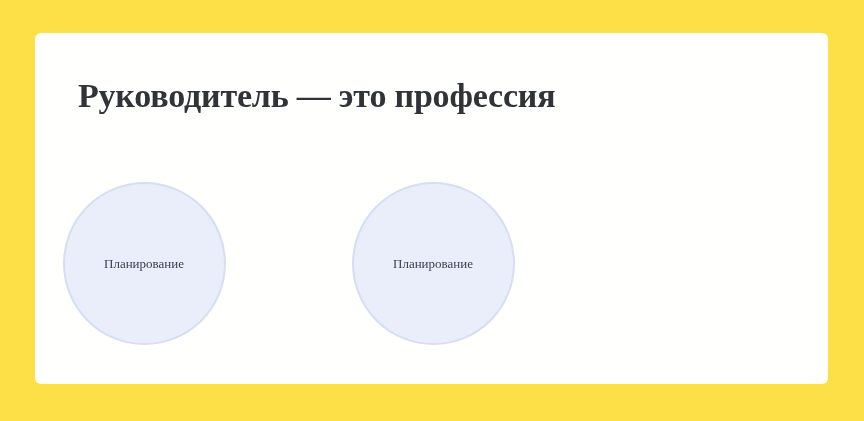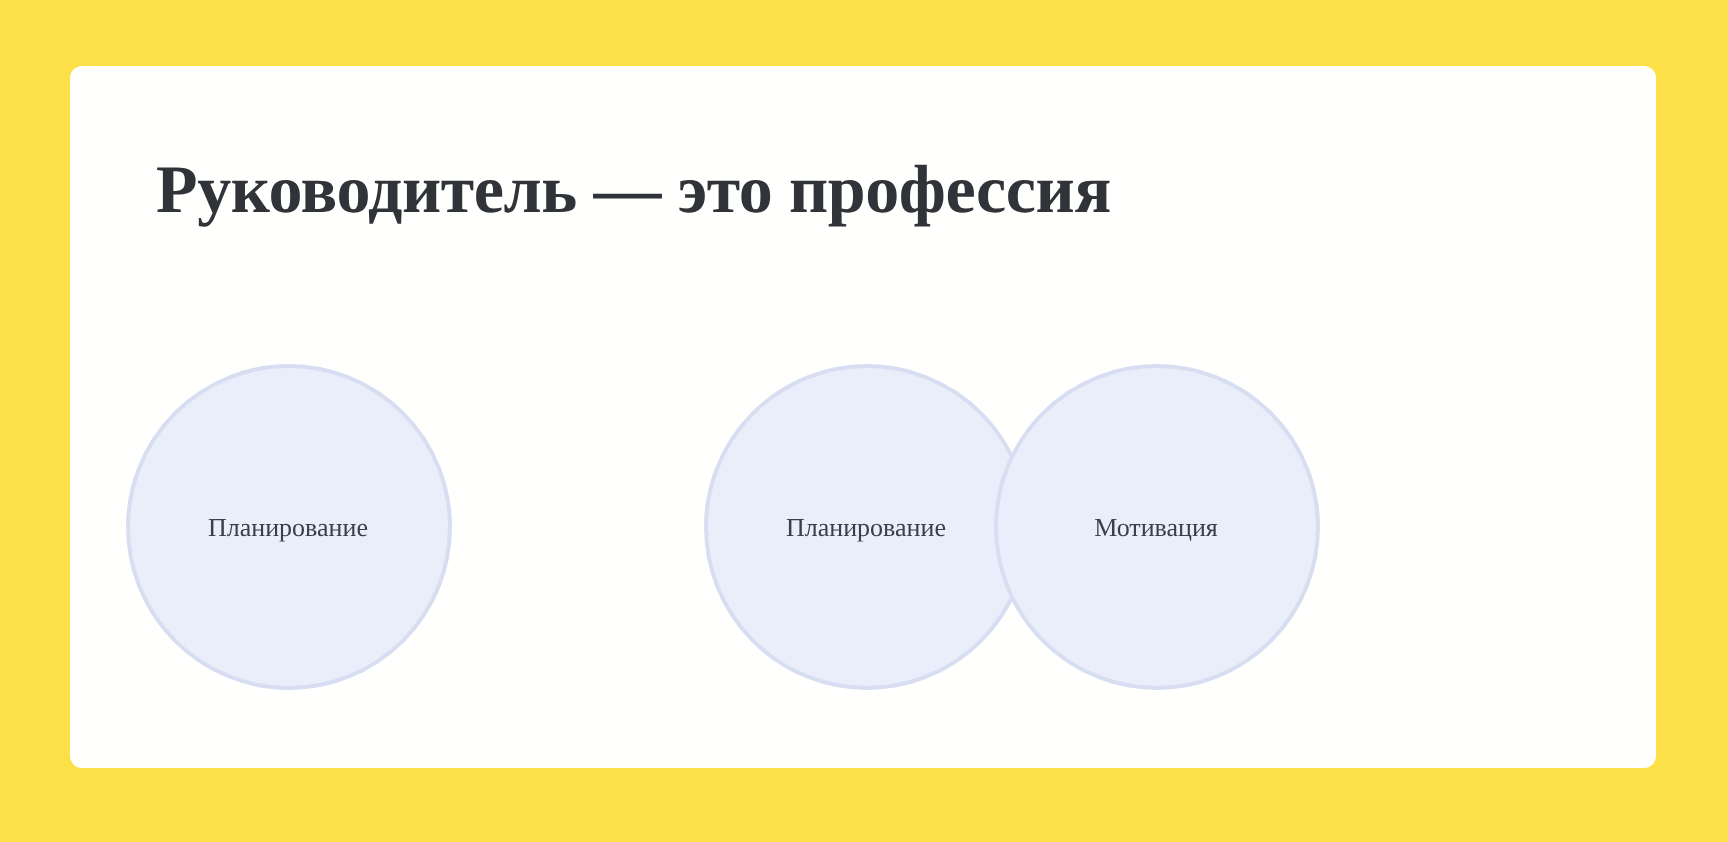--- a/index.html
+++ b/index.html
@@ -92,20 +92,17 @@
     <h1 id="slide-title" style="color: rgb(48, 51, 56);">Руководитель — это профессия</h1>
 
     <div id="circle-row">
 
     <div class="process-circle" style="left: 27.5px; top: 148.5px; width: 163px; height: 163px; background: rgb(233, 238, 250); border-color: rgb(215, 222, 241);">
           <span class="process-circle-label" style="color: rgb(58, 63, 77);">Планирование</span>
         </div>
         <div class="process-circle" style="left: 316.5px; top: 148.5px; width: 163px; height: 163px; background: rgb(233, 238, 250); border-color: rgb(215, 222, 241);">
           <span class="process-circle-label" style="color: rgb(58, 63, 77);">Планирование</span>
         </div>
-        <div class="process-circle" style="left: 461.5px; top: 148.5px; width: 163px; height: 163px; background: rgb(233, 238, 250); border-color: rgb(215, 222, 241);">
-          <span class="process-circle-label" style="color: rgb(58, 63, 77);">Мотивация</span>
-        </div>
       </div>
 
   </div>
 
 </div>
 
 </body></html>

